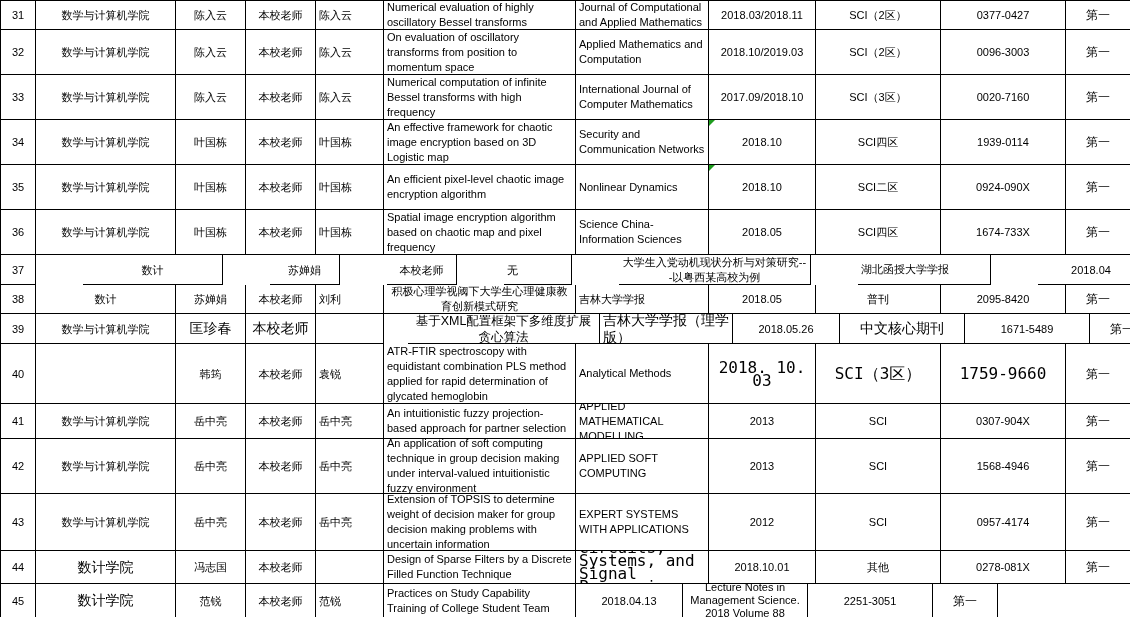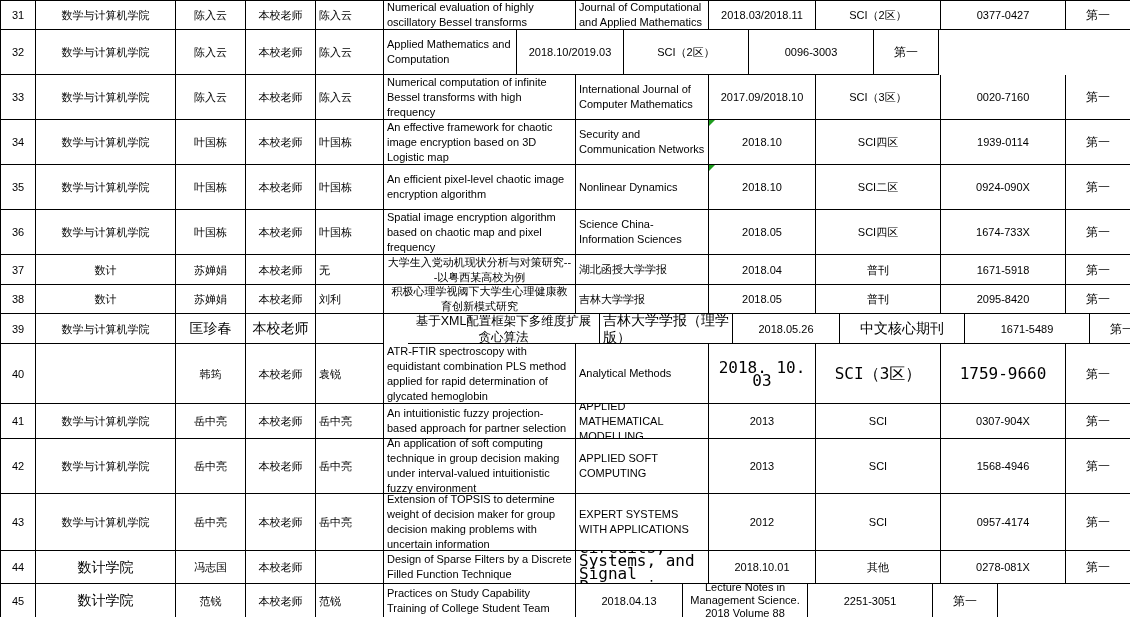--- a/index.html
+++ b/index.html
@@ -85,20 +85,23 @@
       </div>
       <div class="cell name">
         <span>陈入云</span>
       </div>
       <div class="cell teacher">
         <span>本校老师</span>
       </div>
       <div class="cell partner">
         <span>陈入云</span>
       </div>
+      <div class="cell title">
+        <span>On evaluation of oscillatory transforms from position to momentum space</span>
+      </div>
       <div class="cell journal">
         <span>Applied Mathematics and Computation</span>
       </div>
       <div class="cell date">
         <span>2018.10/2019.03</span>
       </div>
       <div class="cell cls">
         <span>SCI（2区）</span>
       </div>
       <div class="cell issn">
@@ -243,21 +246,21 @@
       <div class="cell cls">
         <span>SCI四区</span>
       </div>
       <div class="cell issn">
         <span>1674-733X</span>
       </div>
       <div class="cell rank">
         <span>第一</span>
       </div>
     </div>
-    <div class="row" style="height: 30px;">
+    <div class="row" style="height: 30px; gap: 47px;">
       <div class="cell num">
         <span>37</span>
       </div>
       <div class="cell college">
         <span>数计</span>
       </div>
       <div class="cell name">
         <span>苏婵娟</span>
       </div>
       <div class="cell teacher">

